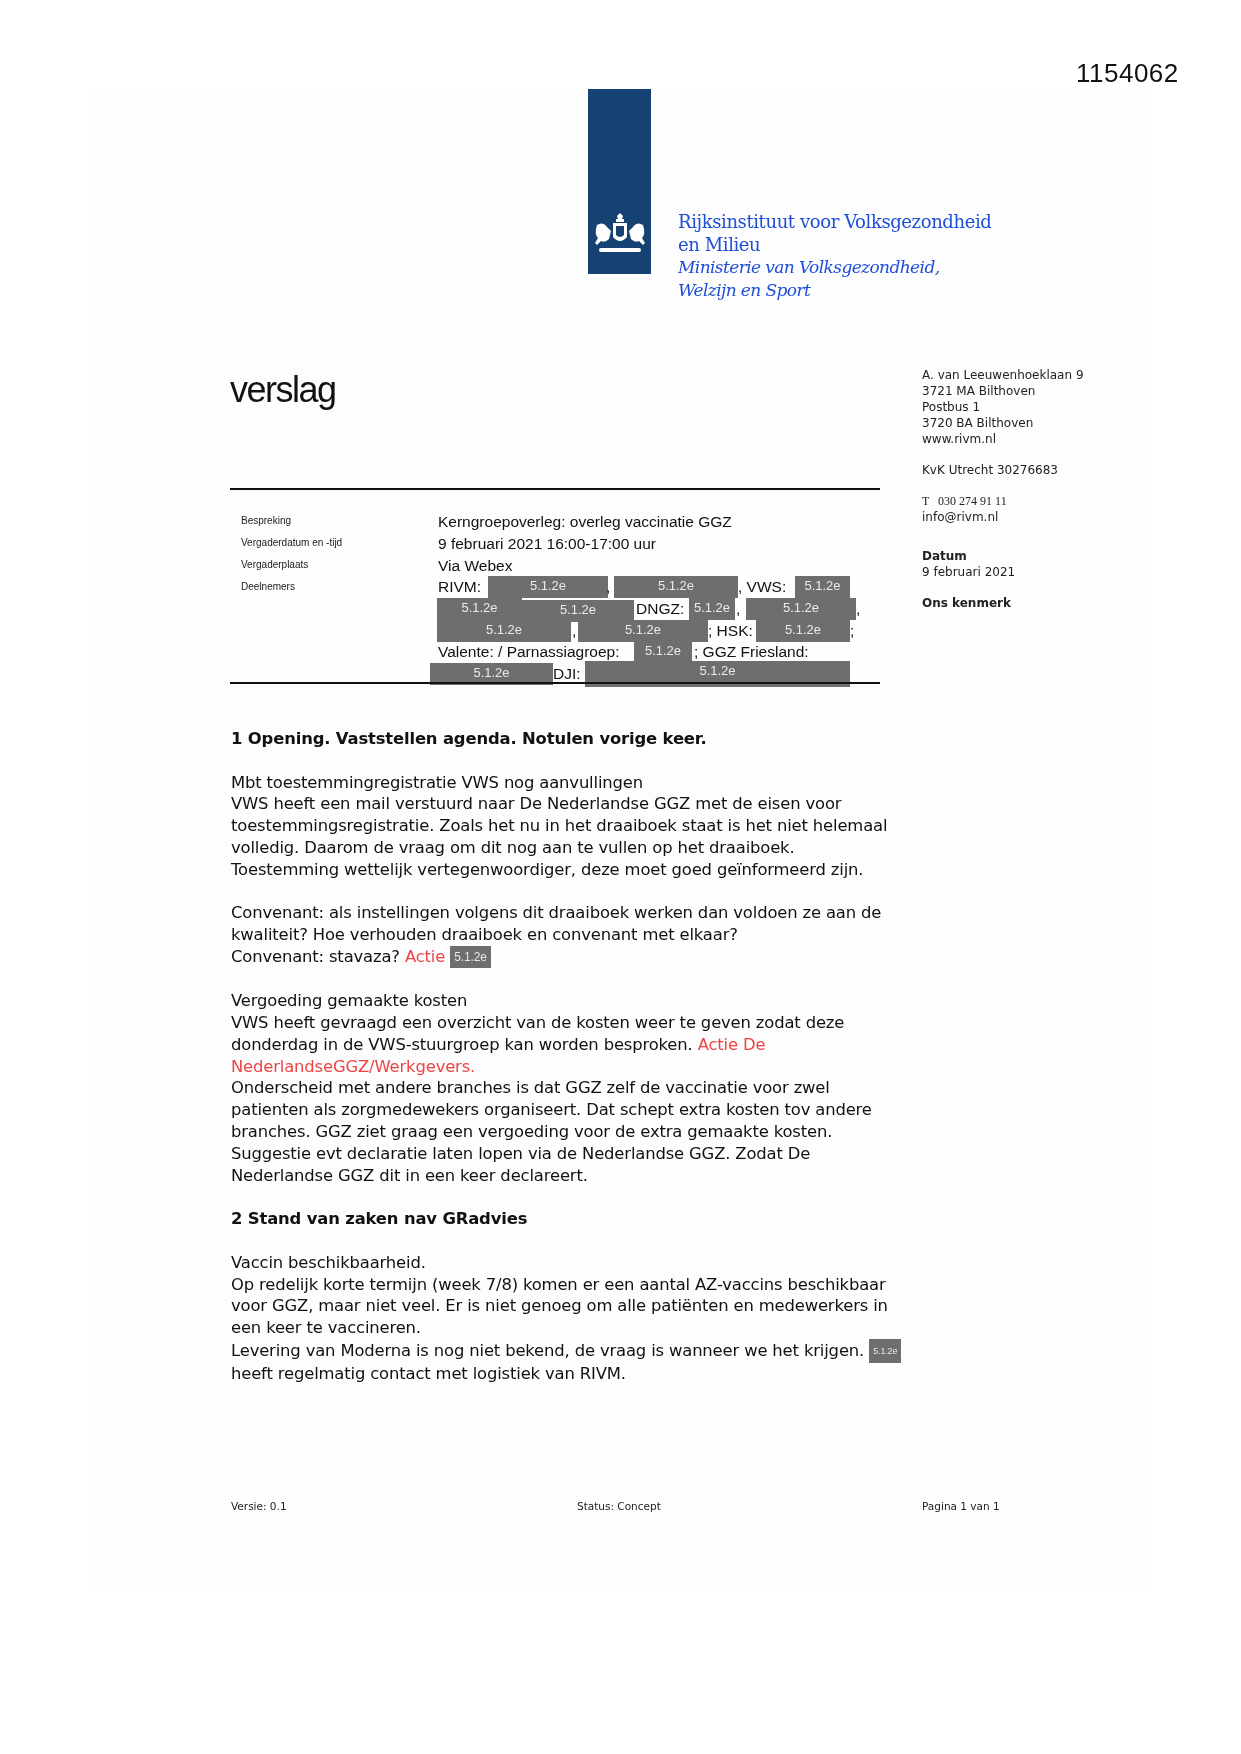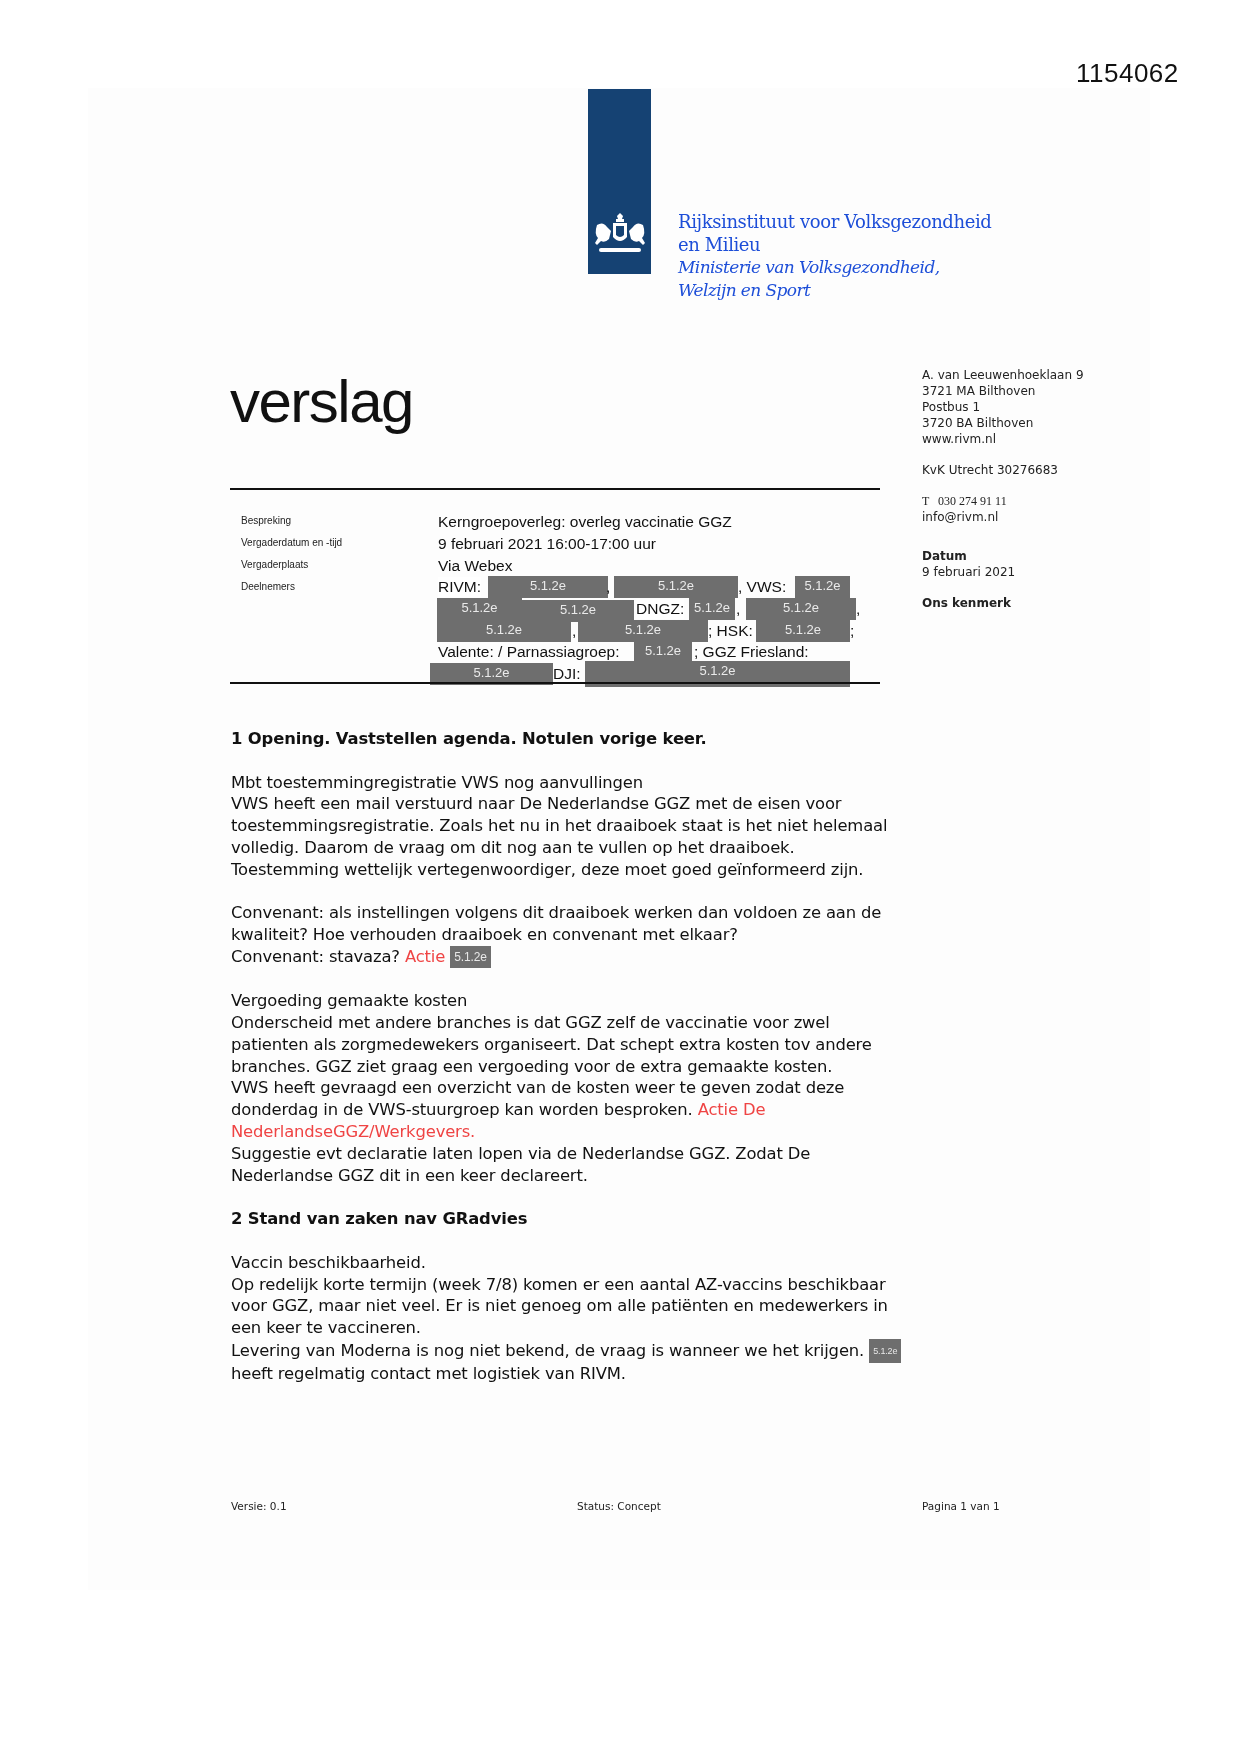--- a/index.html
+++ b/index.html
@@ -9,21 +9,21 @@
   .page-inner { position: absolute; left: 88px; top: 88px; width: 1062px; height: 1502px; background: #fdfdfd; }
 
   .doc-number { position: absolute; left: 1076px; top: 58px; font-family: "Liberation Sans", sans-serif; font-size: 26px; color: #111; letter-spacing: 0.5px; }
 
   .logo-bar { position: absolute; left: 588px; top: 89px; width: 63px; height: 185px; background: #154273; }
   .logo-crest { position: absolute; left: 591px; top: 213px; width: 58px; height: 46px; }
   .logo-text { position: absolute; left: 678px; top: 210px; font-family: "DejaVu Serif", serif; color: #1d4ed8; }
   .logo-text .l1 { font-size: 18px; line-height: 23px; letter-spacing: -0.4px; }
   .logo-text .l2 { font-size: 17px; line-height: 23px; font-style: italic; letter-spacing: -0.6px; }
 
-  .title { position: absolute; left: 230px; top: 372px; font-family: "Liberation Sans", sans-serif; font-size: 60px; letter-spacing: -1.5px; color: #111; line-height: 1; }
+  .title { position: absolute; left: 230px; top: 372px; font-family: "Liberation Sans", sans-serif; font-size: 36px; letter-spacing: -1.5px; color: #111; line-height: 1; }
 
   .rule { position: absolute; height: 2px; background: #111; }
   .rule-top { left: 230px; top: 488px; width: 650px; }
   .rule-bottom { left: 230px; top: 682px; width: 650px; }
 
   .meta-label { position: absolute; left: 241px; font-family: Liberation Sans, sans-serif; font-size: 10px; color: #222; }
   .meta-val { position: absolute; left: 438px; font-family: "Liberation Sans", sans-serif; font-size: 15.5px; color: #111; white-space: nowrap; line-height: 20px; }
 
   .redact { position: absolute; background: #6e6e6e; color: #eaeaea; font-family: "Liberation Sans", sans-serif; font-size: 13px; text-align: center; line-height: 20px; }
   .ptxt { position: absolute; font-family: "Liberation Sans", sans-serif; font-size: 15.5px; color: #111; line-height: 20px; white-space: nowrap; background: #fff; }
@@ -140,25 +140,25 @@
   <p>Toestemming wettelijk vertegenwoordiger, deze moet goed geïnformeerd zijn.</p>
   <div class="sp"></div>
   <p>Convenant: als instellingen volgens dit draaiboek werken dan voldoen ze aan de kwaliteit? Hoe verhouden draaiboek en convenant met elkaar?</p>
   <p>
     <span>Convenant: stavaza?</span>
     <span class="red">Actie</span>
     <span class="inline-redact">5.1.2e</span>
   </p>
   <div class="sp"></div>
   <p>Vergoeding gemaakte kosten</p>
-  <p>Onderscheid met andere branches is dat GGZ zelf de vaccinatie voor zwel patienten als zorgmedewekers organiseert. Dat schept extra kosten tov andere branches. GGZ ziet graag een vergoeding voor de extra gemaakte kosten.</p>
   <p>
     <span>VWS heeft gevraagd een overzicht van de kosten weer te geven zodat deze donderdag in de VWS-stuurgroep kan worden besproken.</span>
     <span class="red">Actie De NederlandseGGZ/Werkgevers.</span>
   </p>
+  <p>Onderscheid met andere branches is dat GGZ zelf de vaccinatie voor zwel patienten als zorgmedewekers organiseert. Dat schept extra kosten tov andere branches. GGZ ziet graag een vergoeding voor de extra gemaakte kosten.</p>
   <p>Suggestie evt declaratie laten lopen via de Nederlandse GGZ. Zodat De Nederlandse GGZ dit in een keer declareert.</p>
   <div class="sp"></div>
   <h2>2 Stand van zaken nav GRadvies</h2>
   <div class="sp"></div>
   <p>Vaccin beschikbaarheid.</p>
   <p>Op redelijk korte termijn (week 7/8) komen er een aantal AZ-vaccins beschikbaar voor GGZ, maar niet veel. Er is niet genoeg om alle patiënten en medewerkers in een keer te vaccineren.</p>
   <p>
     <span>Levering van Moderna is nog niet bekend, de vraag is wanneer we het krijgen.</span>
     <span class="inline-redact small">5.1.2e</span><span>heeft regelmatig contact met logistiek van RIVM.</span>
   </p>

